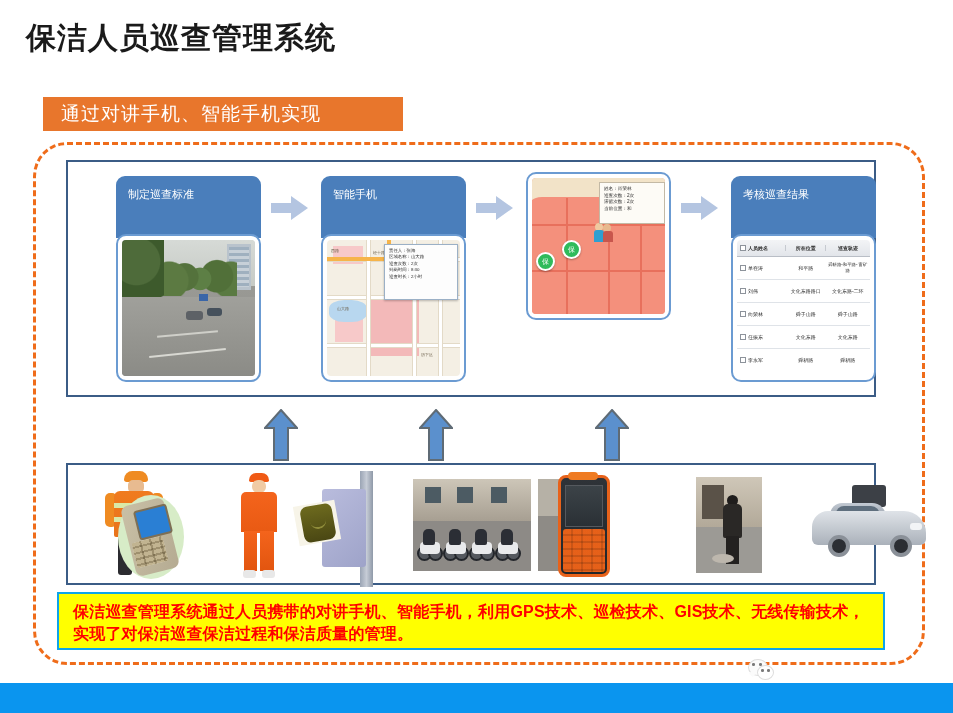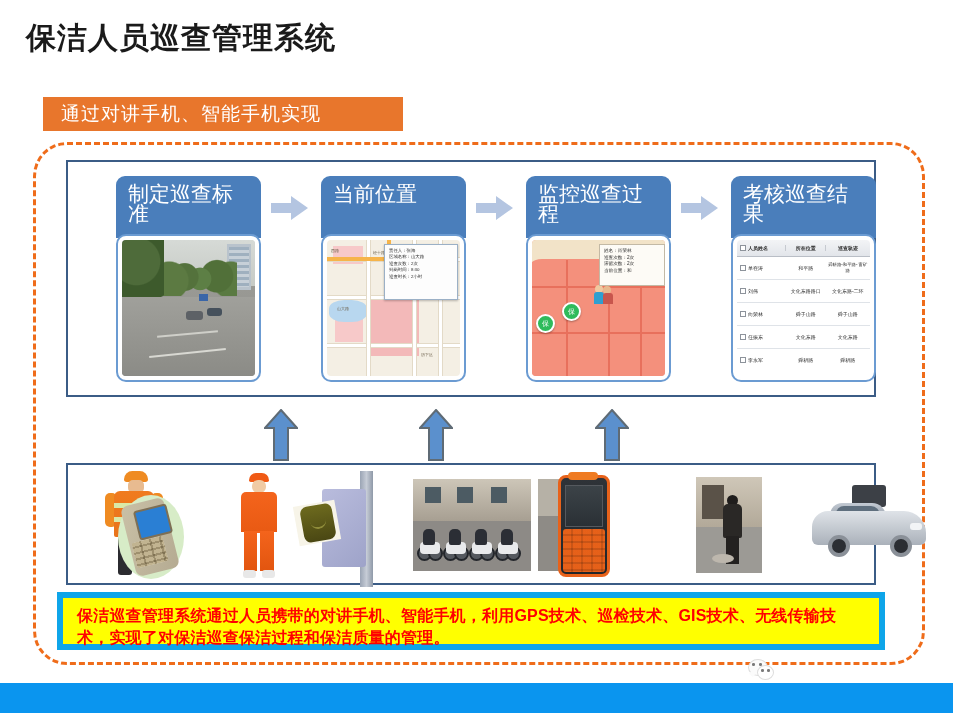--- a/index.html
+++ b/index.html
@@ -75,21 +75,21 @@
     position: absolute;
     top: 14px;
     width: 145px;
   }
   .step-header {
     width: 145px;
     height: 62px;
     background: #4a7ebb;
     border-radius: 9px 9px 0 0;
     color: #ffffff;
-    font-size: 21px;
+    font-size: 11px;
     line-height: 20px;
     padding: 8px 10px 0 12px;
     box-sizing: border-box;
   }
   .step-thumb {
     width: 145px;
     height: 148px;
     border: 2px solid #6b9bd2;
     border-radius: 10px;
     box-sizing: border-box;
@@ -277,21 +277,21 @@
   .ph-car .lamp { position:absolute; right:6px; top:38px; width:12px; height:7px; background:#f2f4f6; border-radius:3px; }
 
   
   .yellow-box {
     position: absolute;
     left: 57px;
     top: 592px;
     width: 828px;
     height: 58px;
     background: #ffff00;
-    border: 6px solid #0ea5e9;
+    border: 2px solid #0ea5e9;
     box-sizing: border-box;
     padding: 7px 12px 0 14px;
   }
   .yellow-box p {
     margin: 0;
     color: #ff0000;
     font-size: 16px;
     line-height: 22px;
     font-weight: bold;
     letter-spacing: 0.2px;
@@ -357,21 +357,21 @@
         <div class="car2"></div>
       </div>
     </div>
   </div>
 
   <svg class="step-arrow" style="left:203px;" viewBox="0 0 38 26">
     <path d="M0 8 H20 V1 L37 13 L20 25 V18 H0 Z" fill="#b4c5e1"></path>
   </svg>
 
   <div class="step" style="left:253px;">
-    <div class="step-header">当前位置</div>
+    <div class="step-header">智能手机</div>
     <div class="step-thumb">
       <div class="thumb-map">
         <div class="block" style="left:6px;top:6px;width:30px;height:18px;"></div>
         <div class="block" style="left:44px;top:60px;width:48px;height:56px;background:#f3b9b9;"></div>
         <div class="block" style="left:8px;top:78px;width:28px;height:24px;"></div>
         <div class="water"></div>
         <div class="road-h" style="left:0;top:18px;width:100%;"></div>
         <div class="road-h" style="left:0;top:56px;width:100%;"></div>
         <div class="road-h" style="left:0;top:104px;width:100%;"></div>
         <div class="road-v" style="left:40px;top:0;height:100%;"></div>
@@ -392,21 +392,20 @@
         </div>
       </div>
     </div>
   </div>
 
   <svg class="step-arrow" style="left:408px;" viewBox="0 0 38 26">
     <path d="M0 8 H20 V1 L37 13 L20 25 V18 H0 Z" fill="#b4c5e1"></path>
   </svg>
 
   <div class="step" style="left:458px;">
-    <div class="step-header">监控巡查过程</div>
     <div class="step-thumb">
       <div class="thumb-gis">
         <div class="beige"></div>
         <div class="red-mass"></div>
         <div class="line" style="left:0;top:46px;width:100%;height:1.5px;"></div>
         <div class="line" style="left:0;top:92px;width:100%;height:1.5px;"></div>
         <div class="line" style="left:34px;top:20px;width:1.5px;height:120px;"></div>
         <div class="line" style="left:76px;top:20px;width:1.5px;height:120px;"></div>
         <div class="line" style="left:108px;top:26px;width:1.5px;height:114px;"></div>
         <div class="pin" style="left:4px;top:74px;">保</div>

